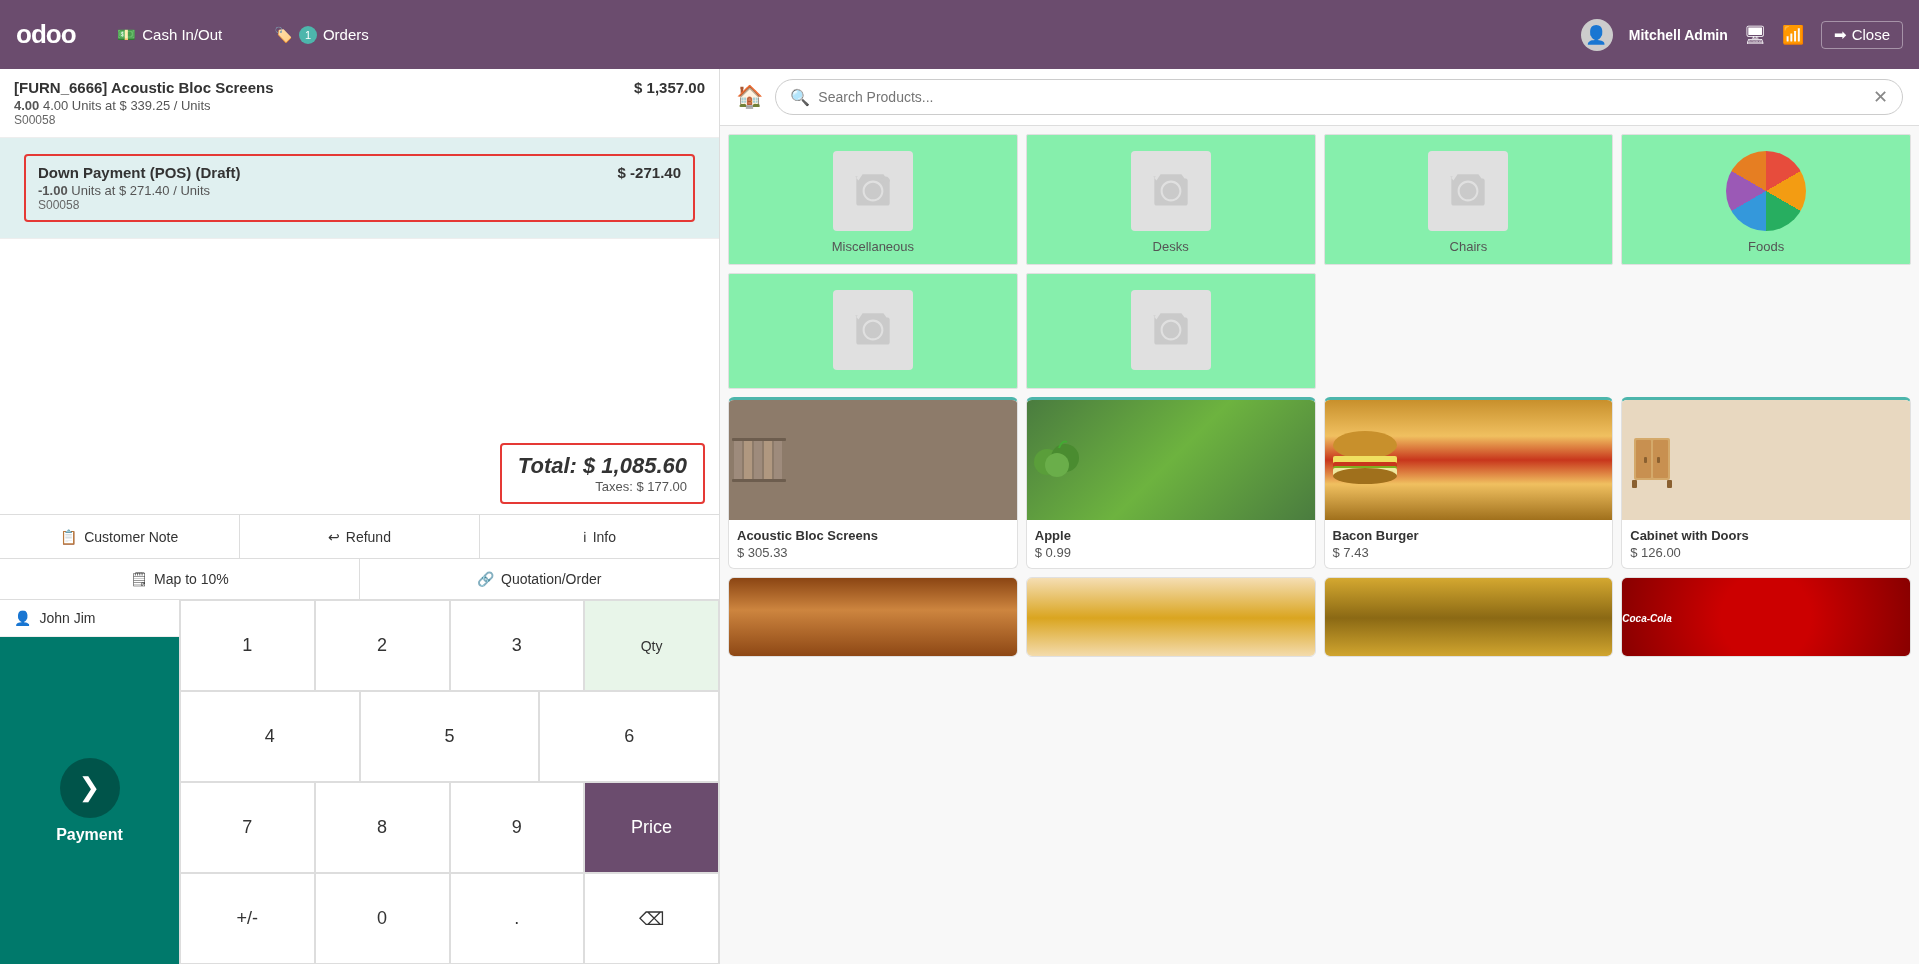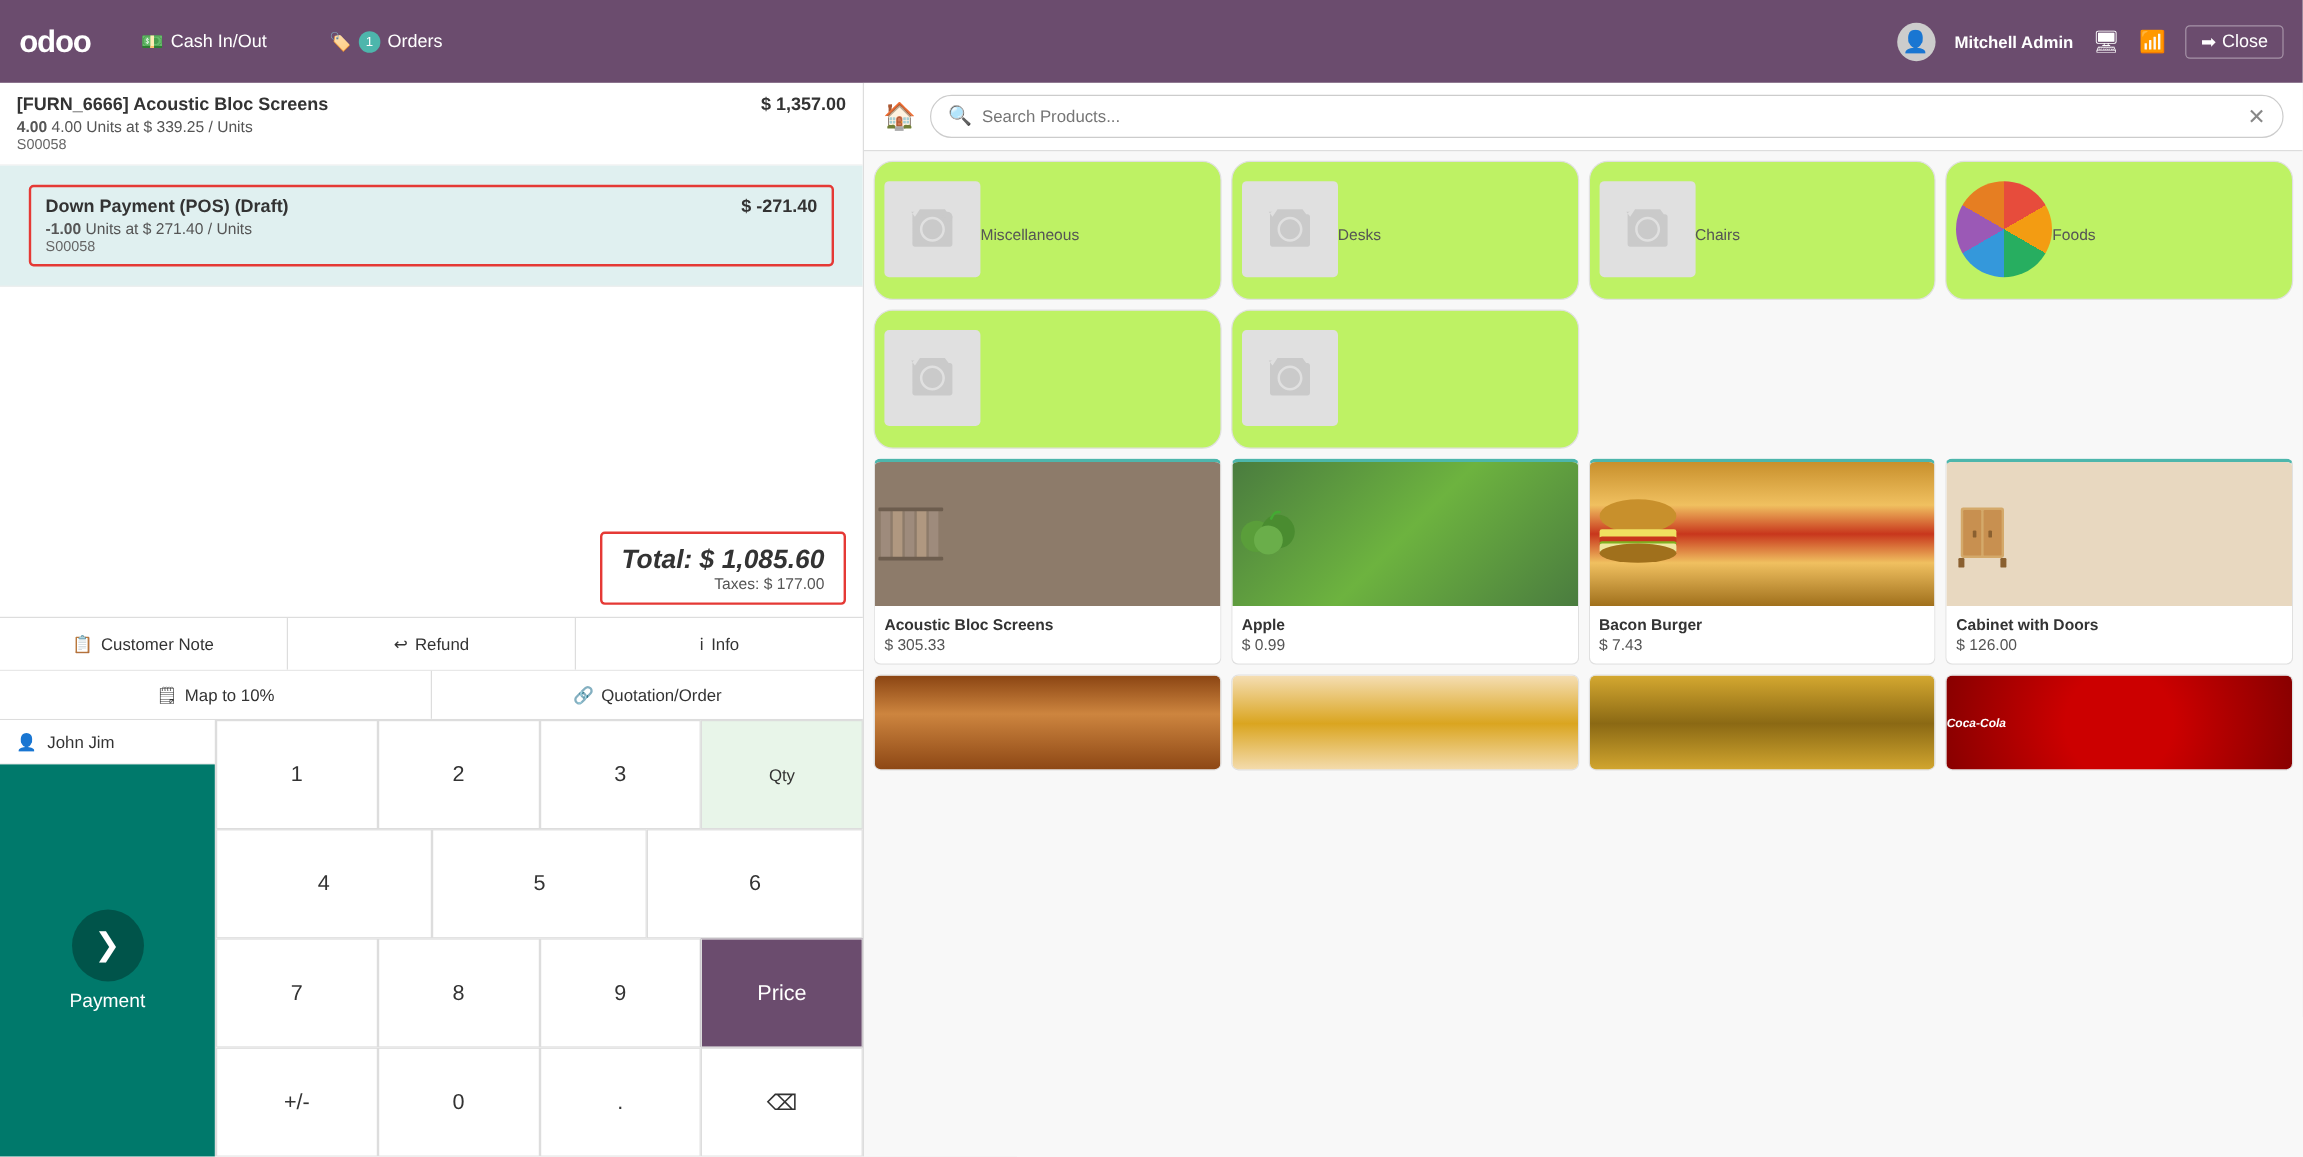--- a/index.html
+++ b/index.html
@@ -236,21 +236,21 @@
       display: flex;
       align-items: center;
       justify-content: center;
       font-size: 26px;
       color: white;
       margin-bottom: 8px;
     }
     .payment-label {
       color: white;
       font-size: 16px;
-      font-weight: 400;
+      font-weight: 700;
     }
 
     .numpad-grid {
       flex: 1;
       display: flex;
       flex-direction: column;
     }
     .numpad-row {
       display: flex;
       flex: 1;
@@ -319,27 +319,27 @@
       flex: 1;
       overflow-y: auto;
       padding: 8px;
       display: grid;
       grid-template-columns: repeat(4, 1fr);
       gap: 8px;
       align-content: start;
     }
 
     .category-card {
-      background: #bef264;
-      border-radius: 16px;
+      background: #86efac;
+      border-radius: 2px;
       overflow: hidden;
       cursor: pointer;
       border: 1px solid #e0e0e0;
       display: flex;
-      flex-direction: row;
+      flex-direction: column;
       align-items: center;
       padding: 16px 8px 10px;
     }
     .category-img {
       width: 80px;
       height: 80px;
       background: #e0e0e0;
       border-radius: 4px;
       display: flex;
       align-items: center;

